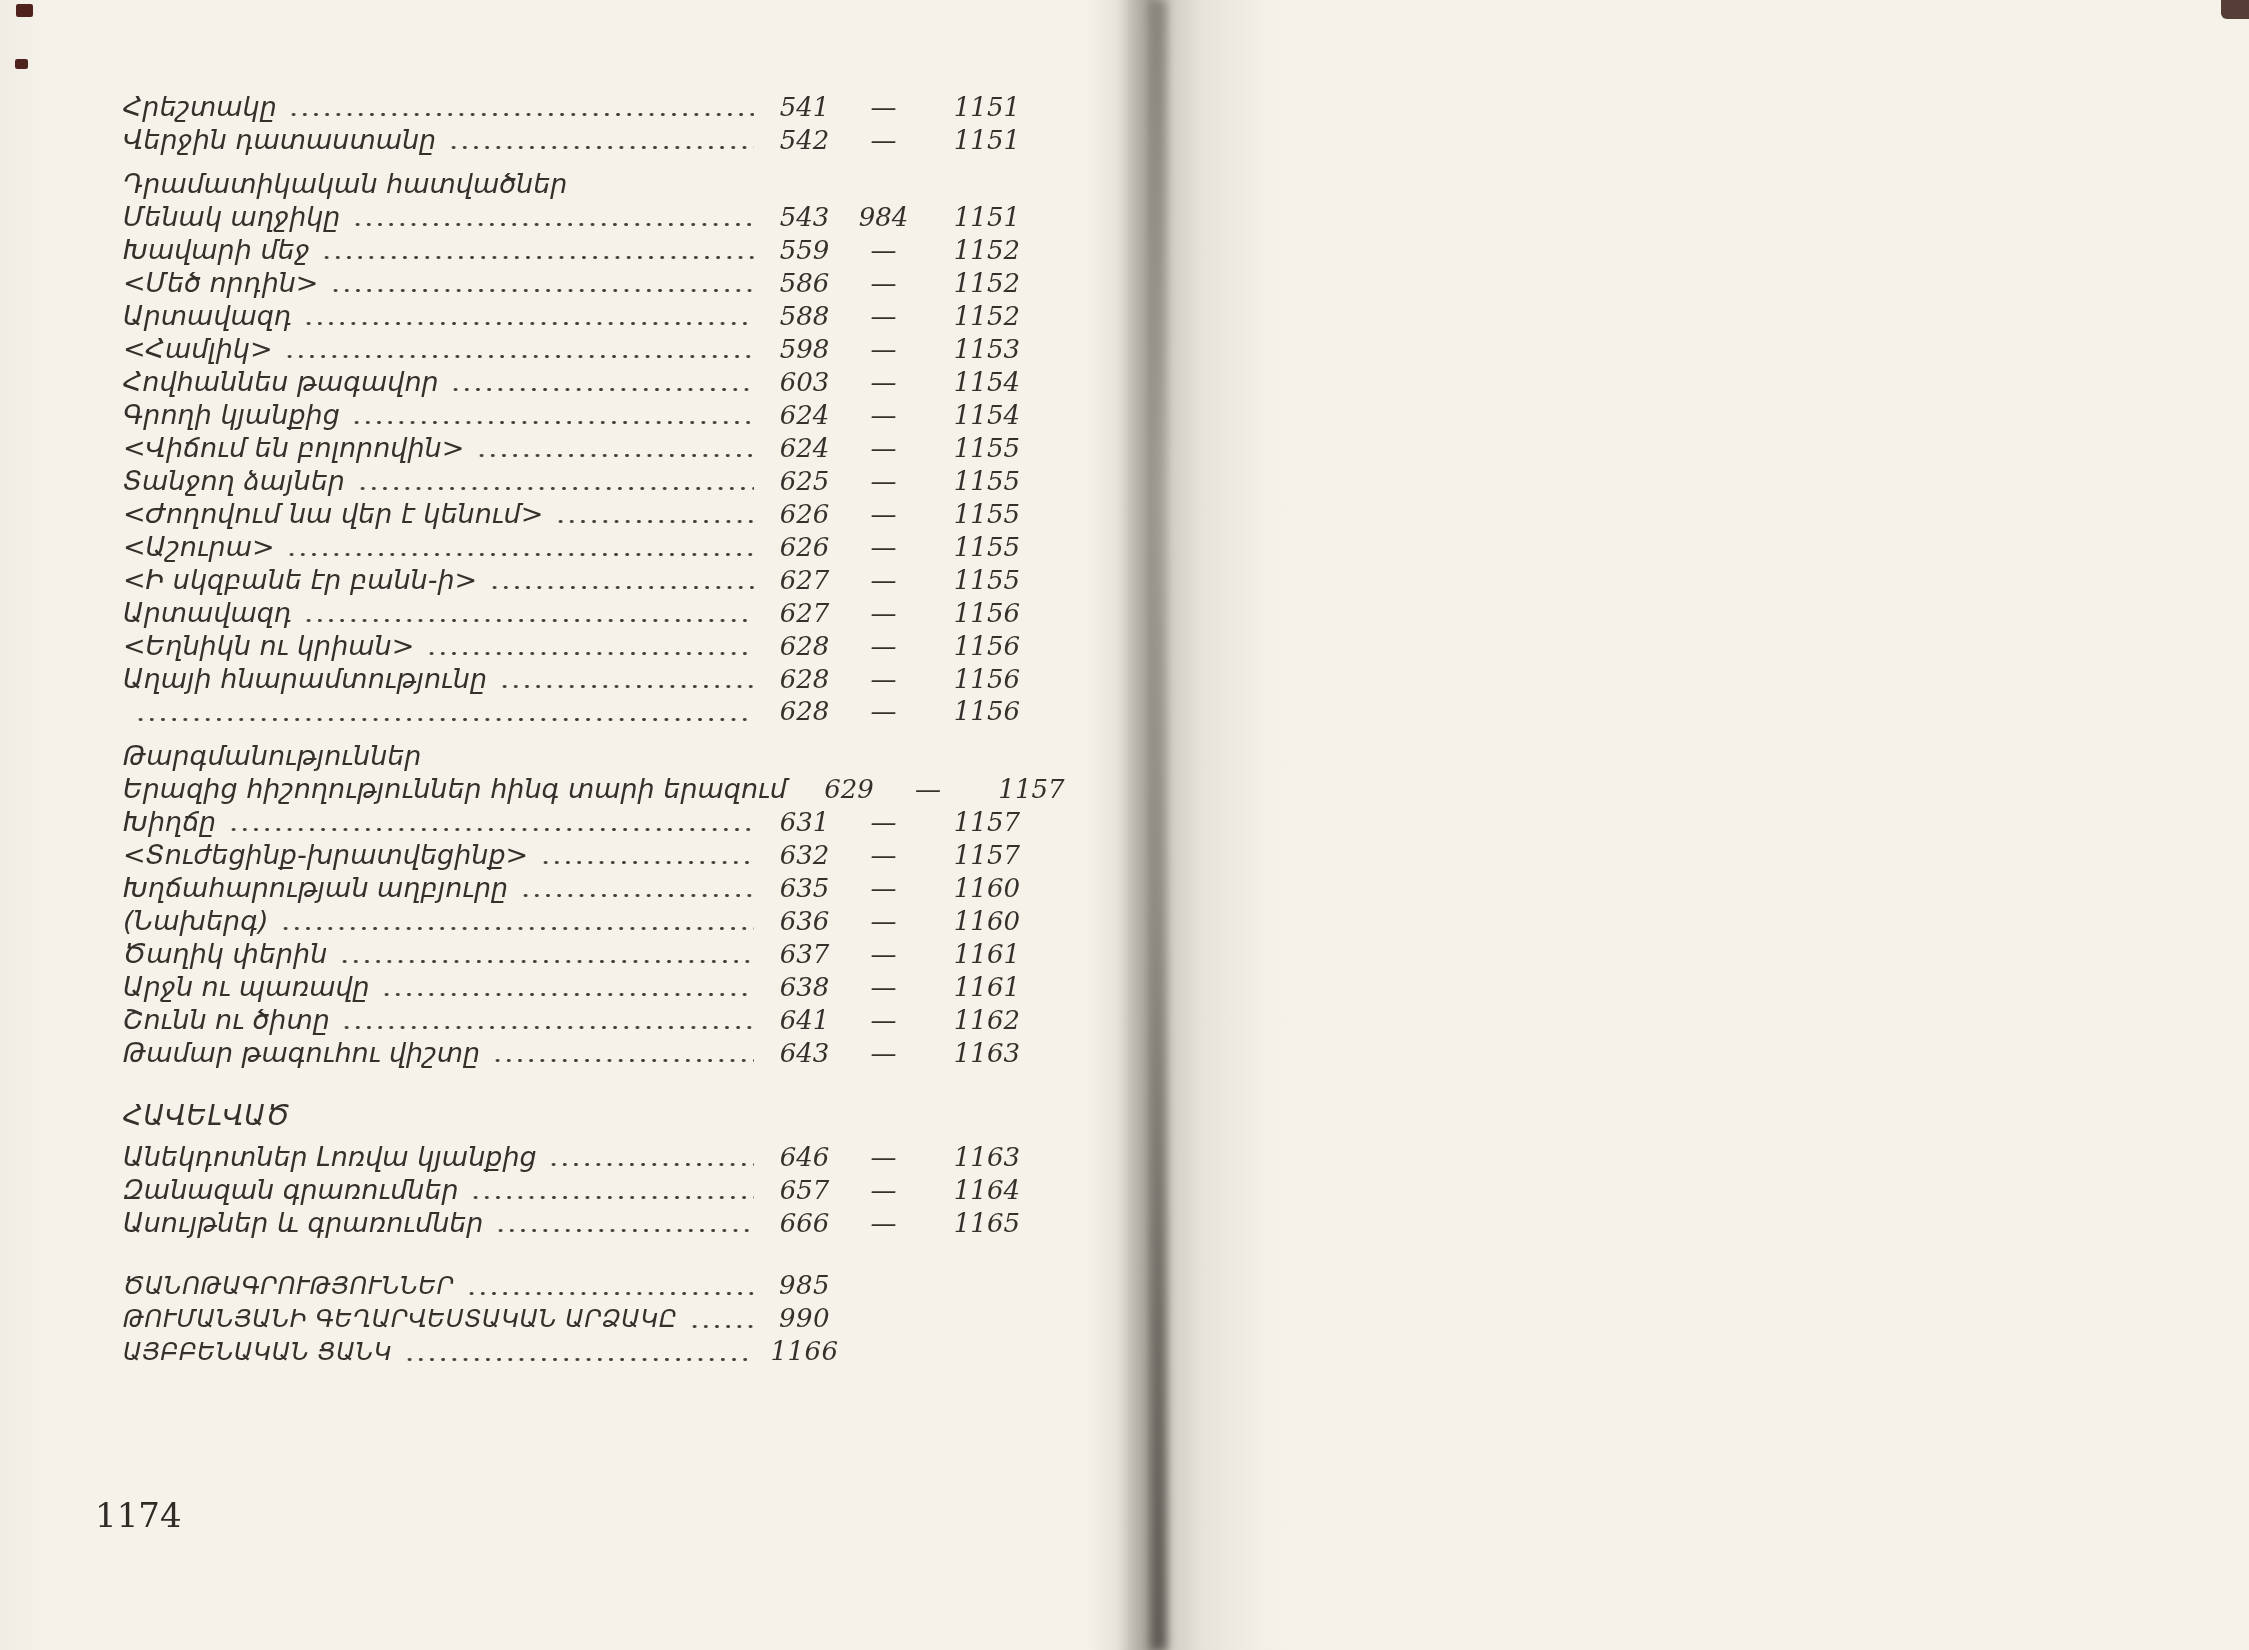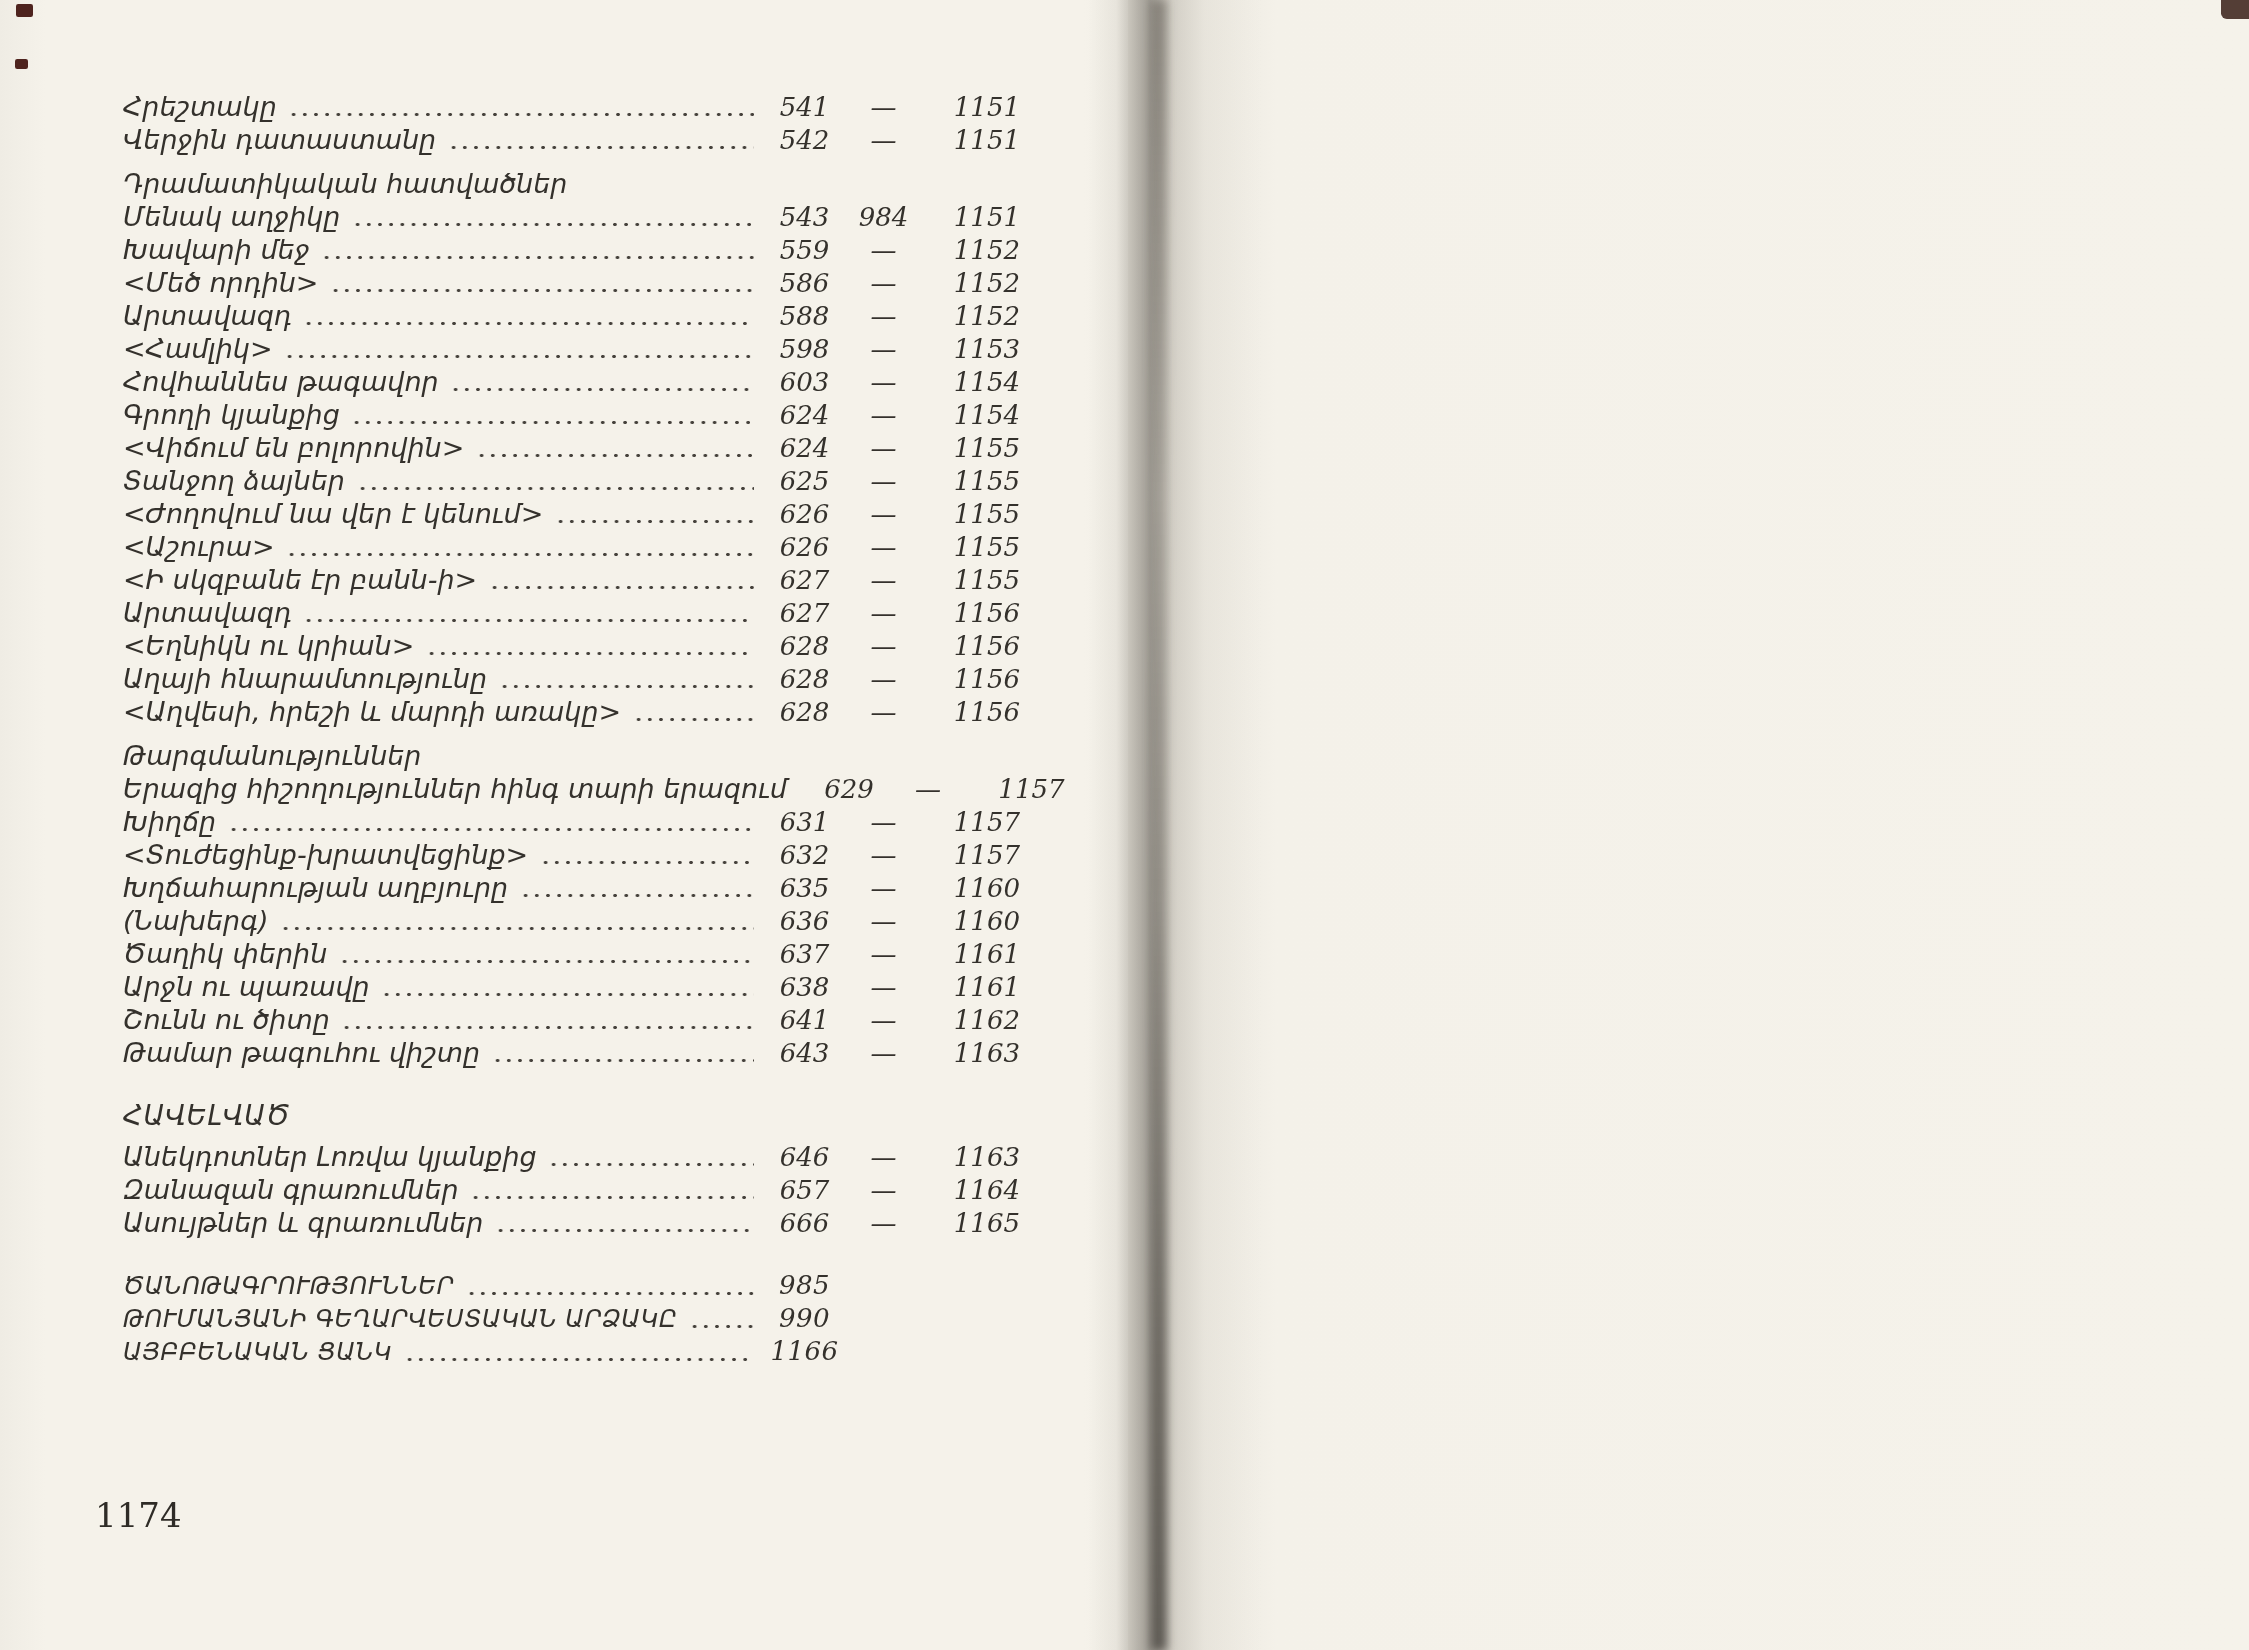--- a/index.html
+++ b/index.html
@@ -182,21 +182,20 @@
         <span class="n3 num">1156</span>
       </div>
       <div class="toc-row entry">
         <span class="t">Աղայի հնարամտությունը</span>
         <span class="leader"></span>
         <span class="n1 num">628</span>
         <span class="n2 num">—</span>
         <span class="n3 num">1156</span>
       </div>
       <div class="toc-row entry">
-        <span class="t">&lt;Աղվեսի, հրեշի և մարդի առակը&gt;</span>
         <span class="leader"></span>
         <span class="n1 num">628</span>
         <span class="n2 num">—</span>
         <span class="n3 num">1156</span>
       </div>
       <div class="toc-row heading">
         <span class="t">Թարգմանություններ</span>
       </div>
       <div class="toc-row entry">
         <span class="t">Երազից հիշողություններ հինգ տարի երազում</span>

